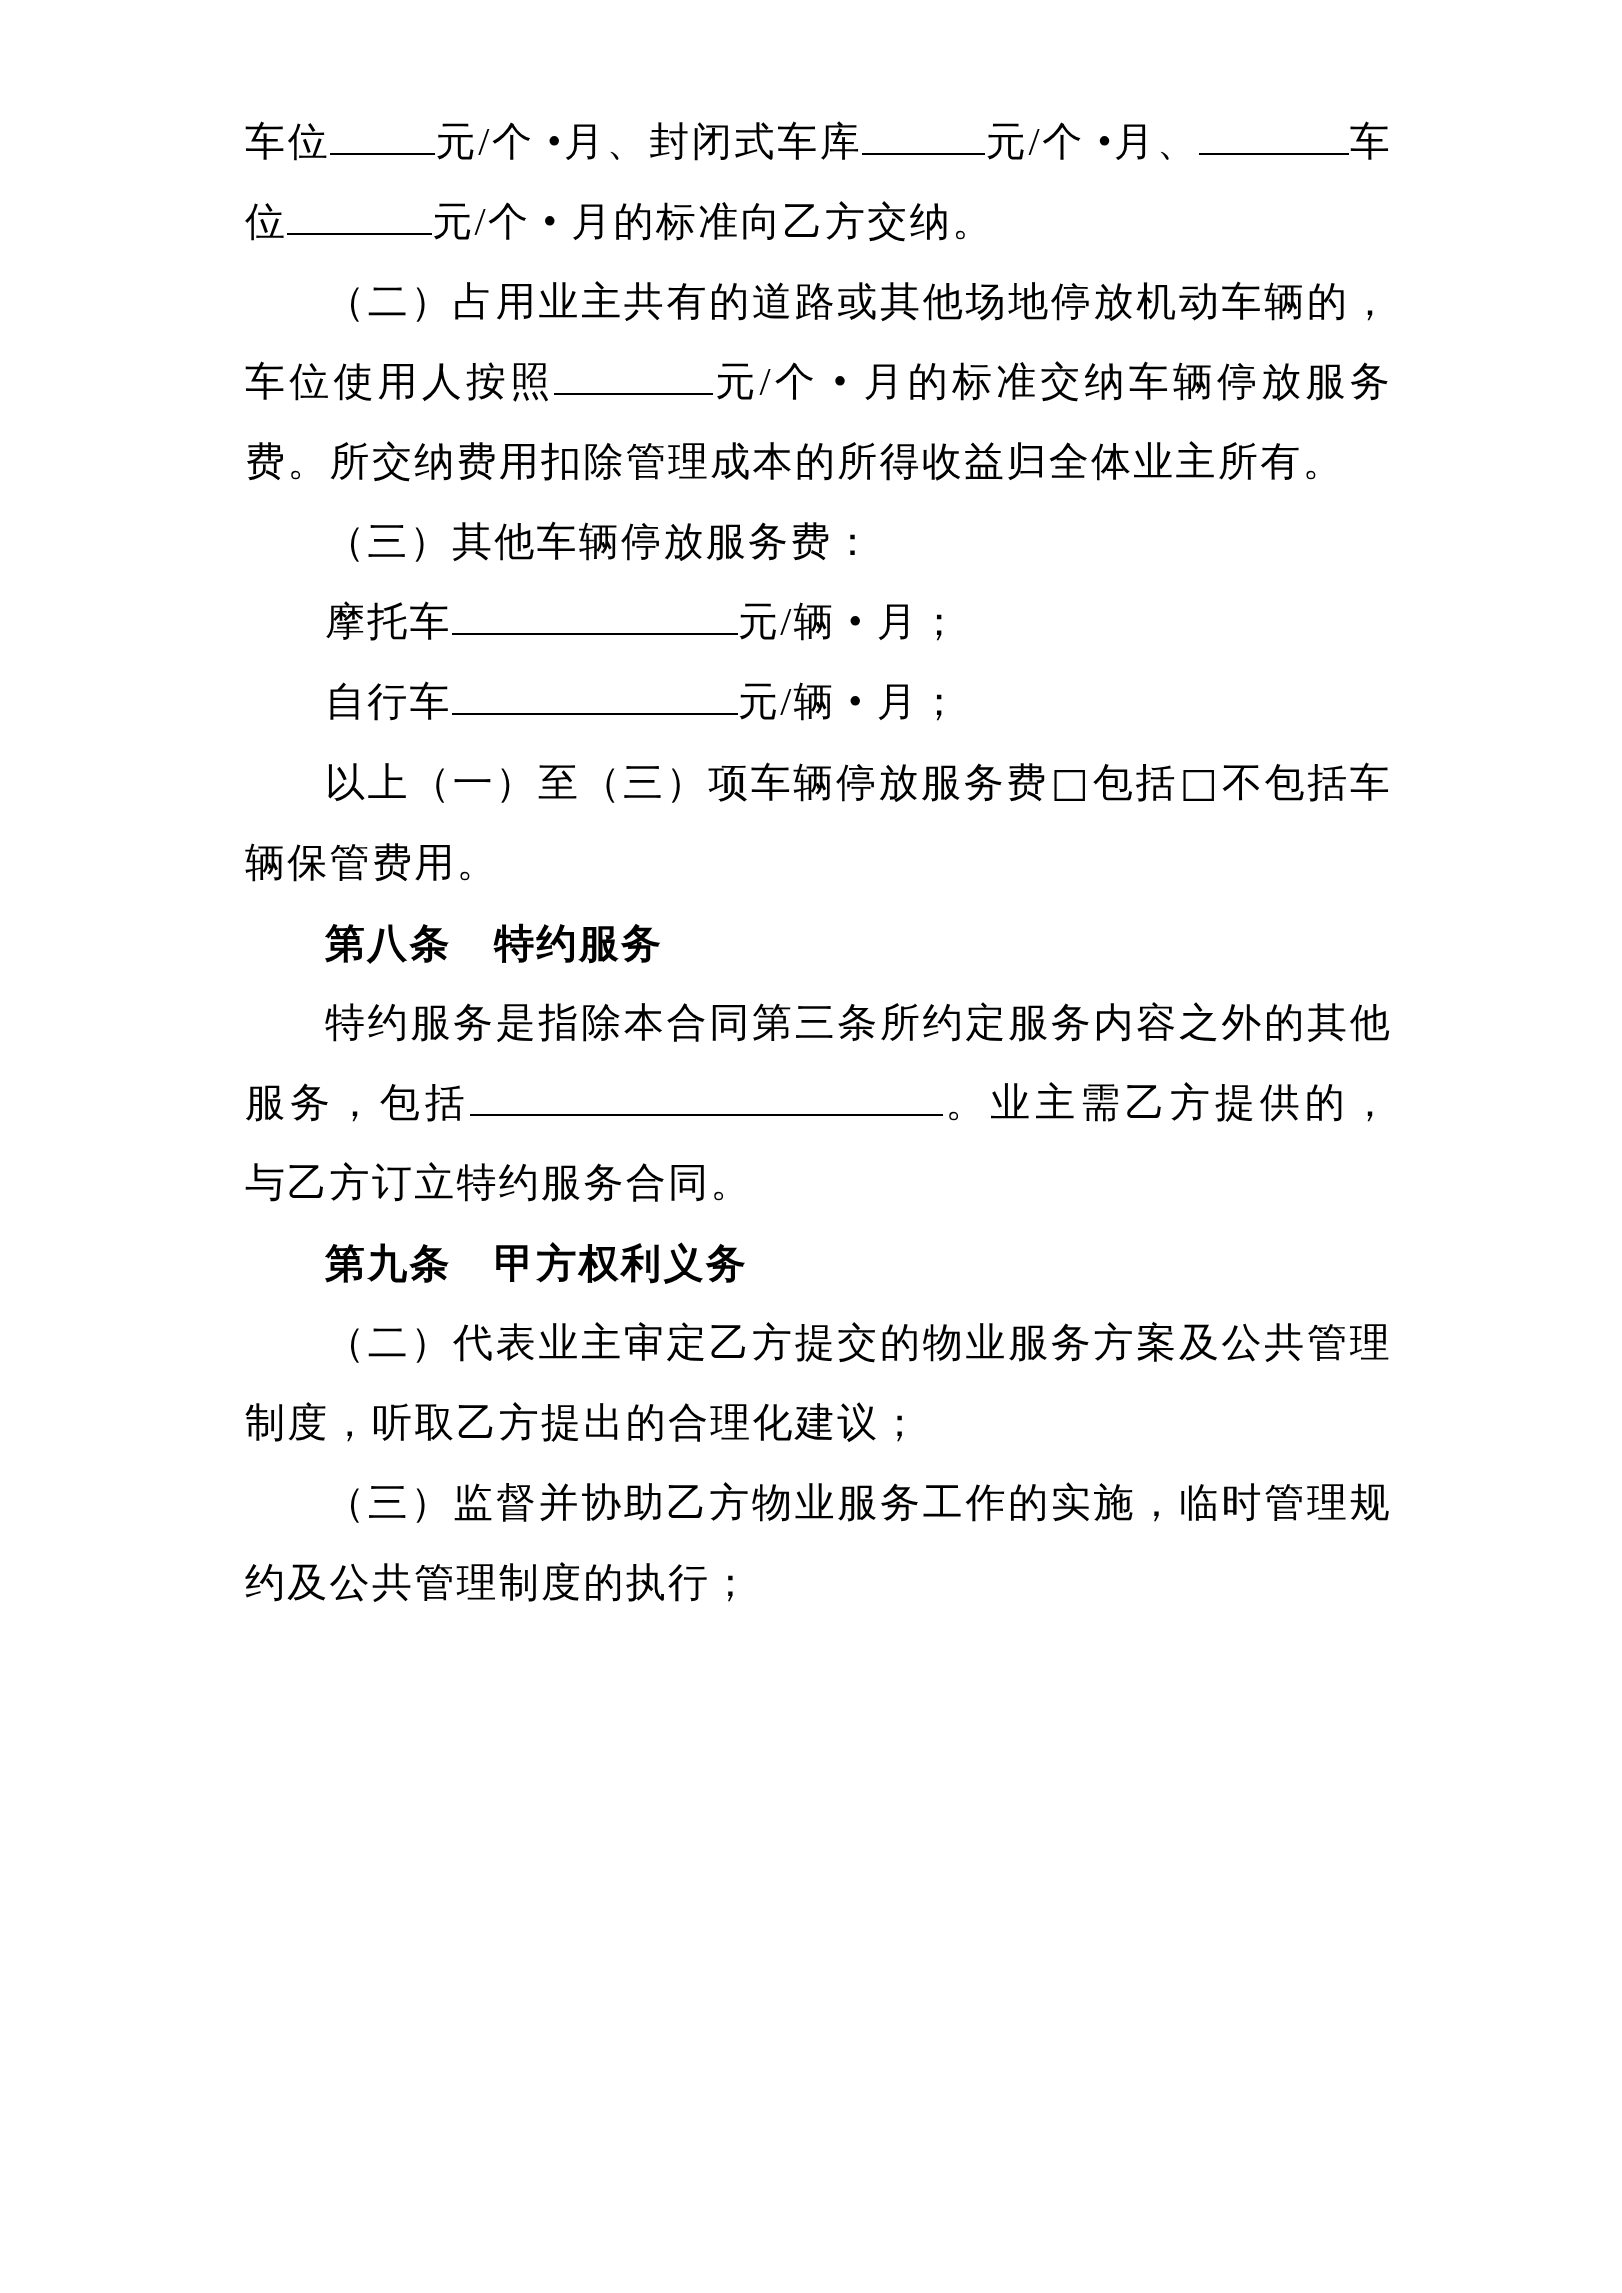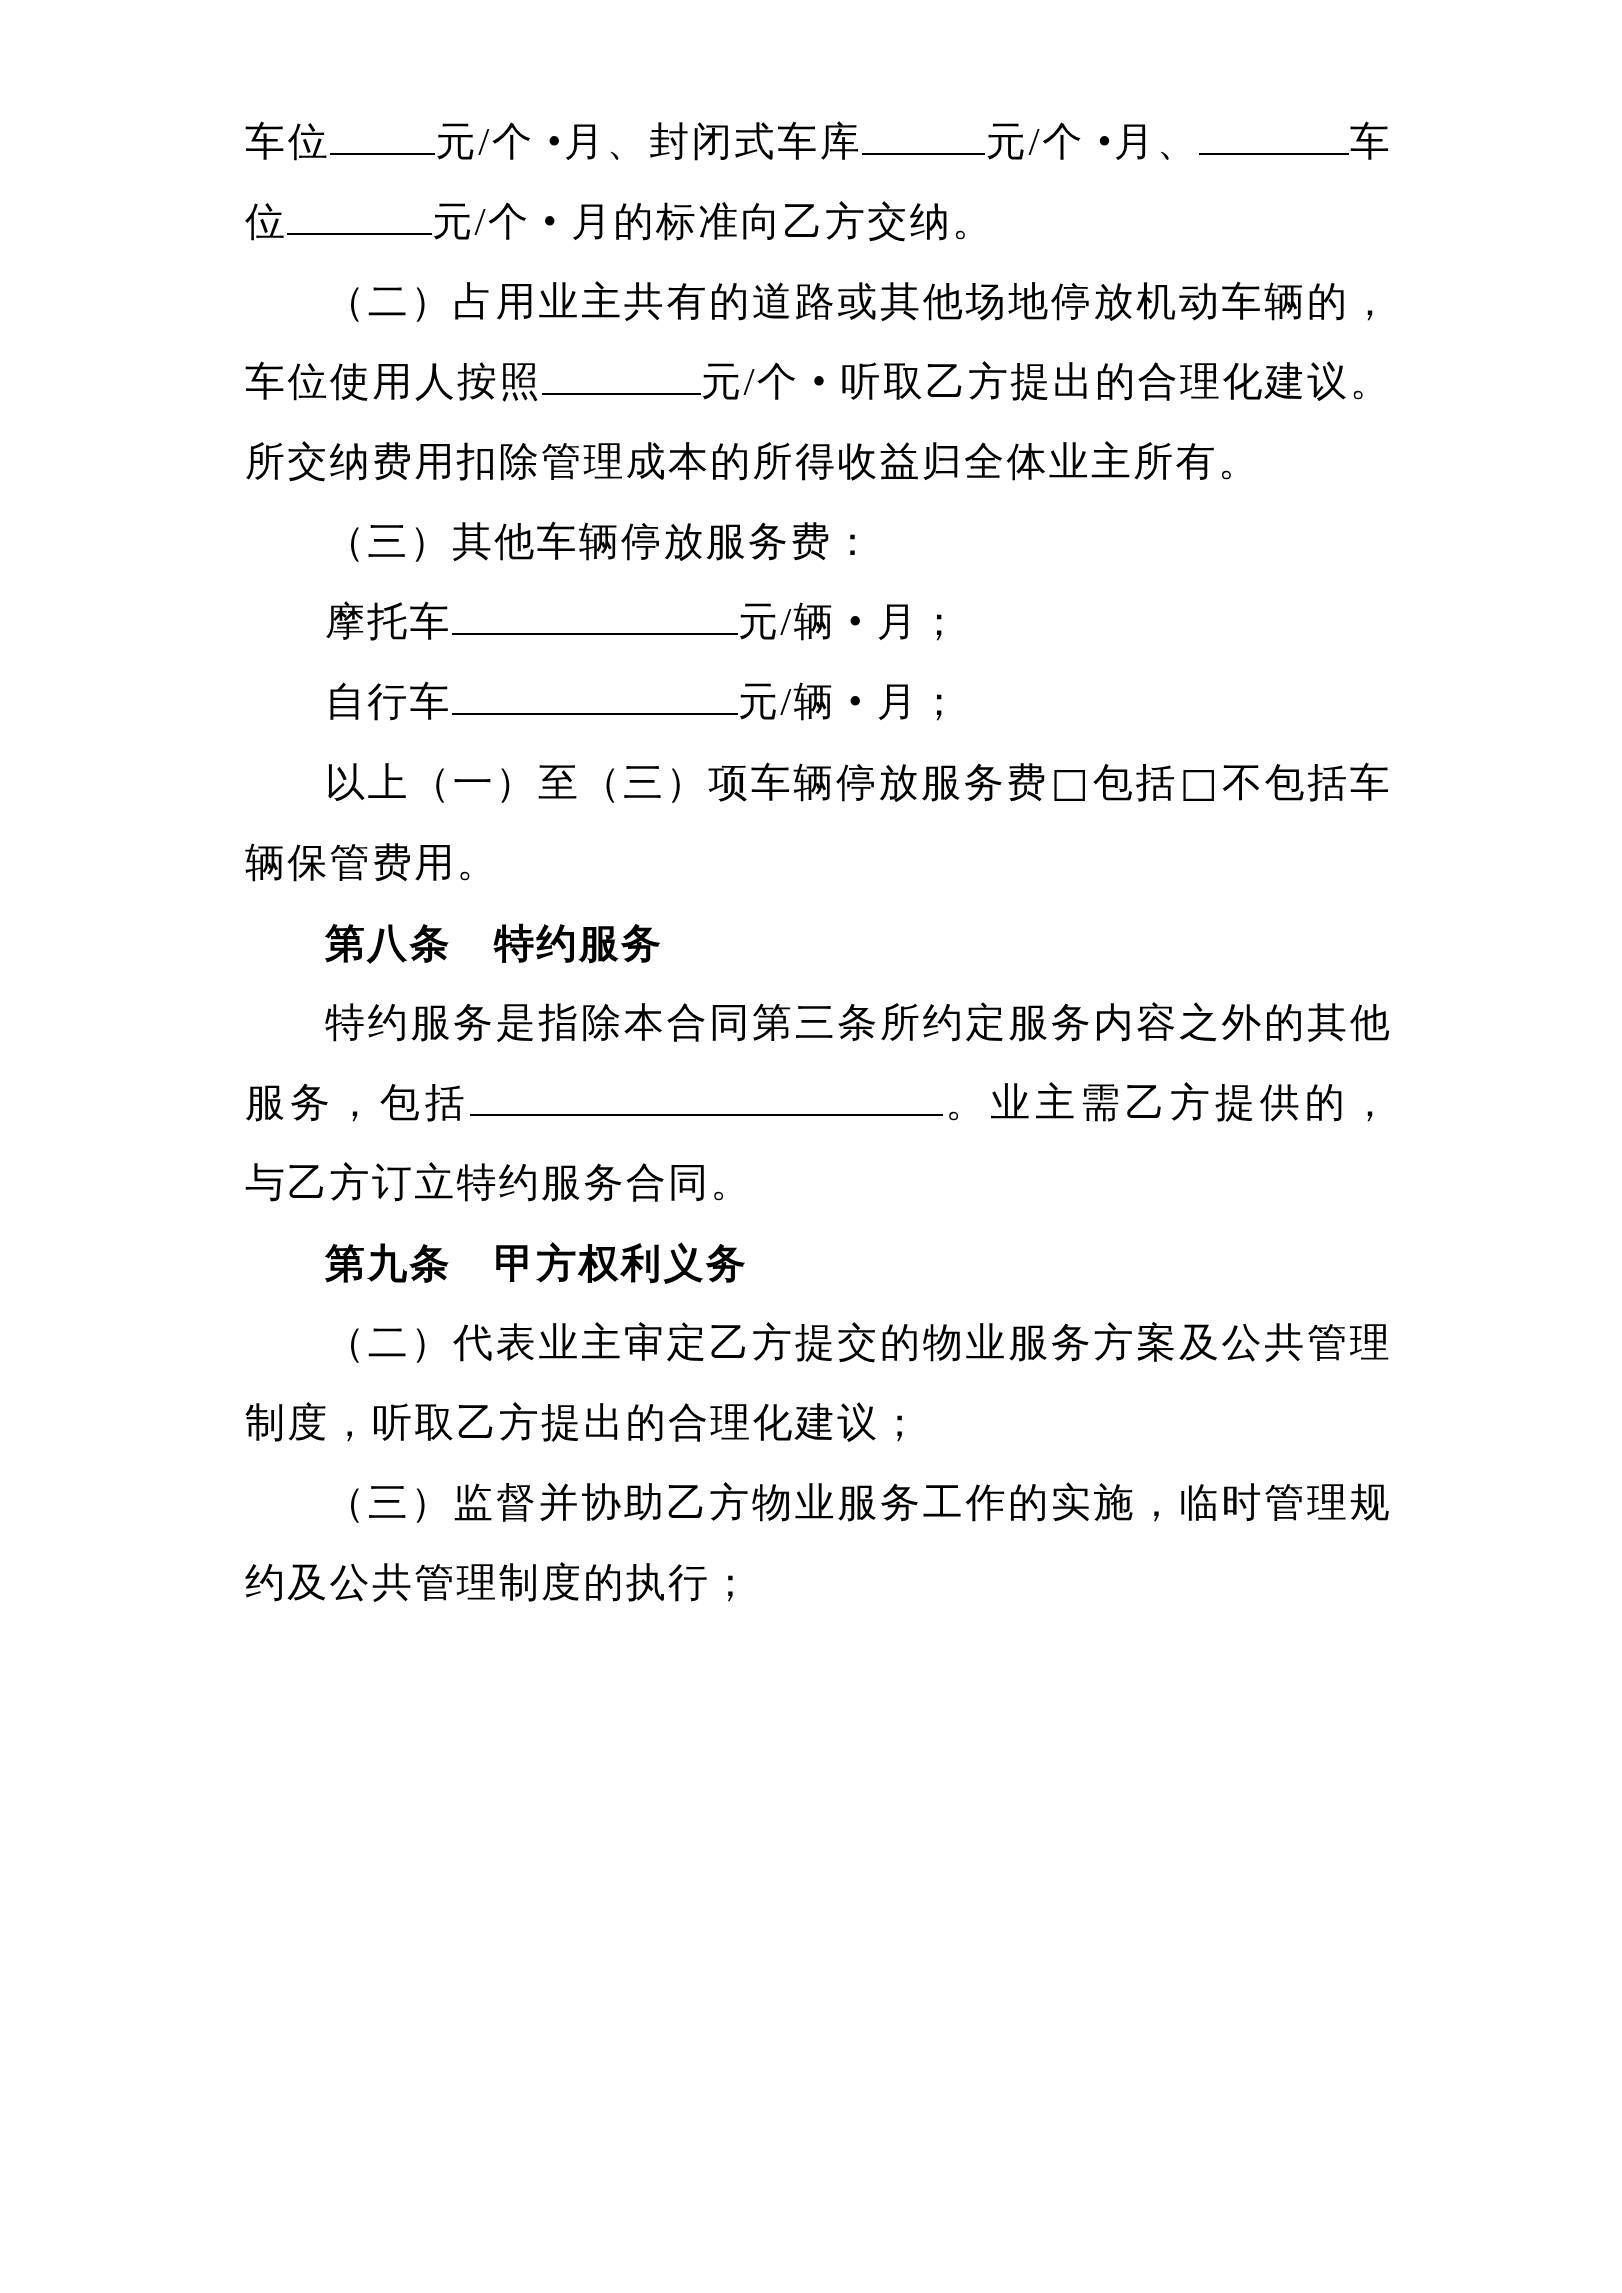--- a/index.html
+++ b/index.html
@@ -62,21 +62,21 @@
     letter-spacing: 1.8px;
     color: #ec4899;
   }
 </style>
 </head>
 <body>
 
 <div class="page">
   <div class="doc-body">
       <p class="para body"><span>车位</span><span class="blank" style="width: 105px;"></span><span>元/个 •月、封闭式车库</span><span class="blank" style="width: 123px;"></span><span>元/个 •月、</span><span class="blank" style="width: 150px;"></span><span>车位</span><span class="blank" style="width: 145px;"></span><span>元/个 • 月的标准向乙方交纳。</span></p>
-      <p class="para body indent"><span>（二）占用业主共有的道路或其他场地停放机动车辆的，车位使用人按照</span><span class="blank" style="width: 159px;"></span><span>元/个 • 听取乙方提出的合理化建议。所交纳费用扣除管理成本的所得收益归全体业主所有。</span></p>
+      <p class="para body indent"><span>（二）占用业主共有的道路或其他场地停放机动车辆的，车位使用人按照</span><span class="blank" style="width: 159px;"></span><span>元/个 • 月的标准交纳车辆停放服务费。所交纳费用扣除管理成本的所得收益归全体业主所有。</span></p>
       <p class="para body indent"><span>（三）其他车辆停放服务费：</span></p>
       <p class="para body indent"><span>摩托车</span><span class="blank" style="width: 286px;"></span><span>元/辆 • 月；</span></p>
       <p class="para body indent"><span>自行车</span><span class="blank" style="width: 286px;"></span><span>元/辆 • 月；</span></p>
       <p class="para body indent"><span>以上（一）至（三）项车辆停放服务费</span><span class="checkbox">□</span><span>包括</span><span class="checkbox">□</span><span>不包括车辆保管费用。</span></p>
       <p class="para heading indent"><span>第八条　特约服务</span></p>
       <p class="para body indent"><span>特约服务是指除本合同第三条所约定服务内容之外的其他服务，包括</span><span class="blank" style="width: 473px;"></span><span>。业主需乙方提供的，与乙方订立特约服务合同。</span></p>
       <p class="para heading indent"><span>第九条　甲方权利义务</span></p>
       <p class="para body indent"><span>（二）代表业主审定乙方提交的物业服务方案及公共管理制度，听取乙方提出的合理化建议；</span></p>
       <p class="para body indent"><span>（三）监督并协助乙方物业服务工作的实施，临时管理规约及公共管理制度的执行；</span></p>
     </div>

